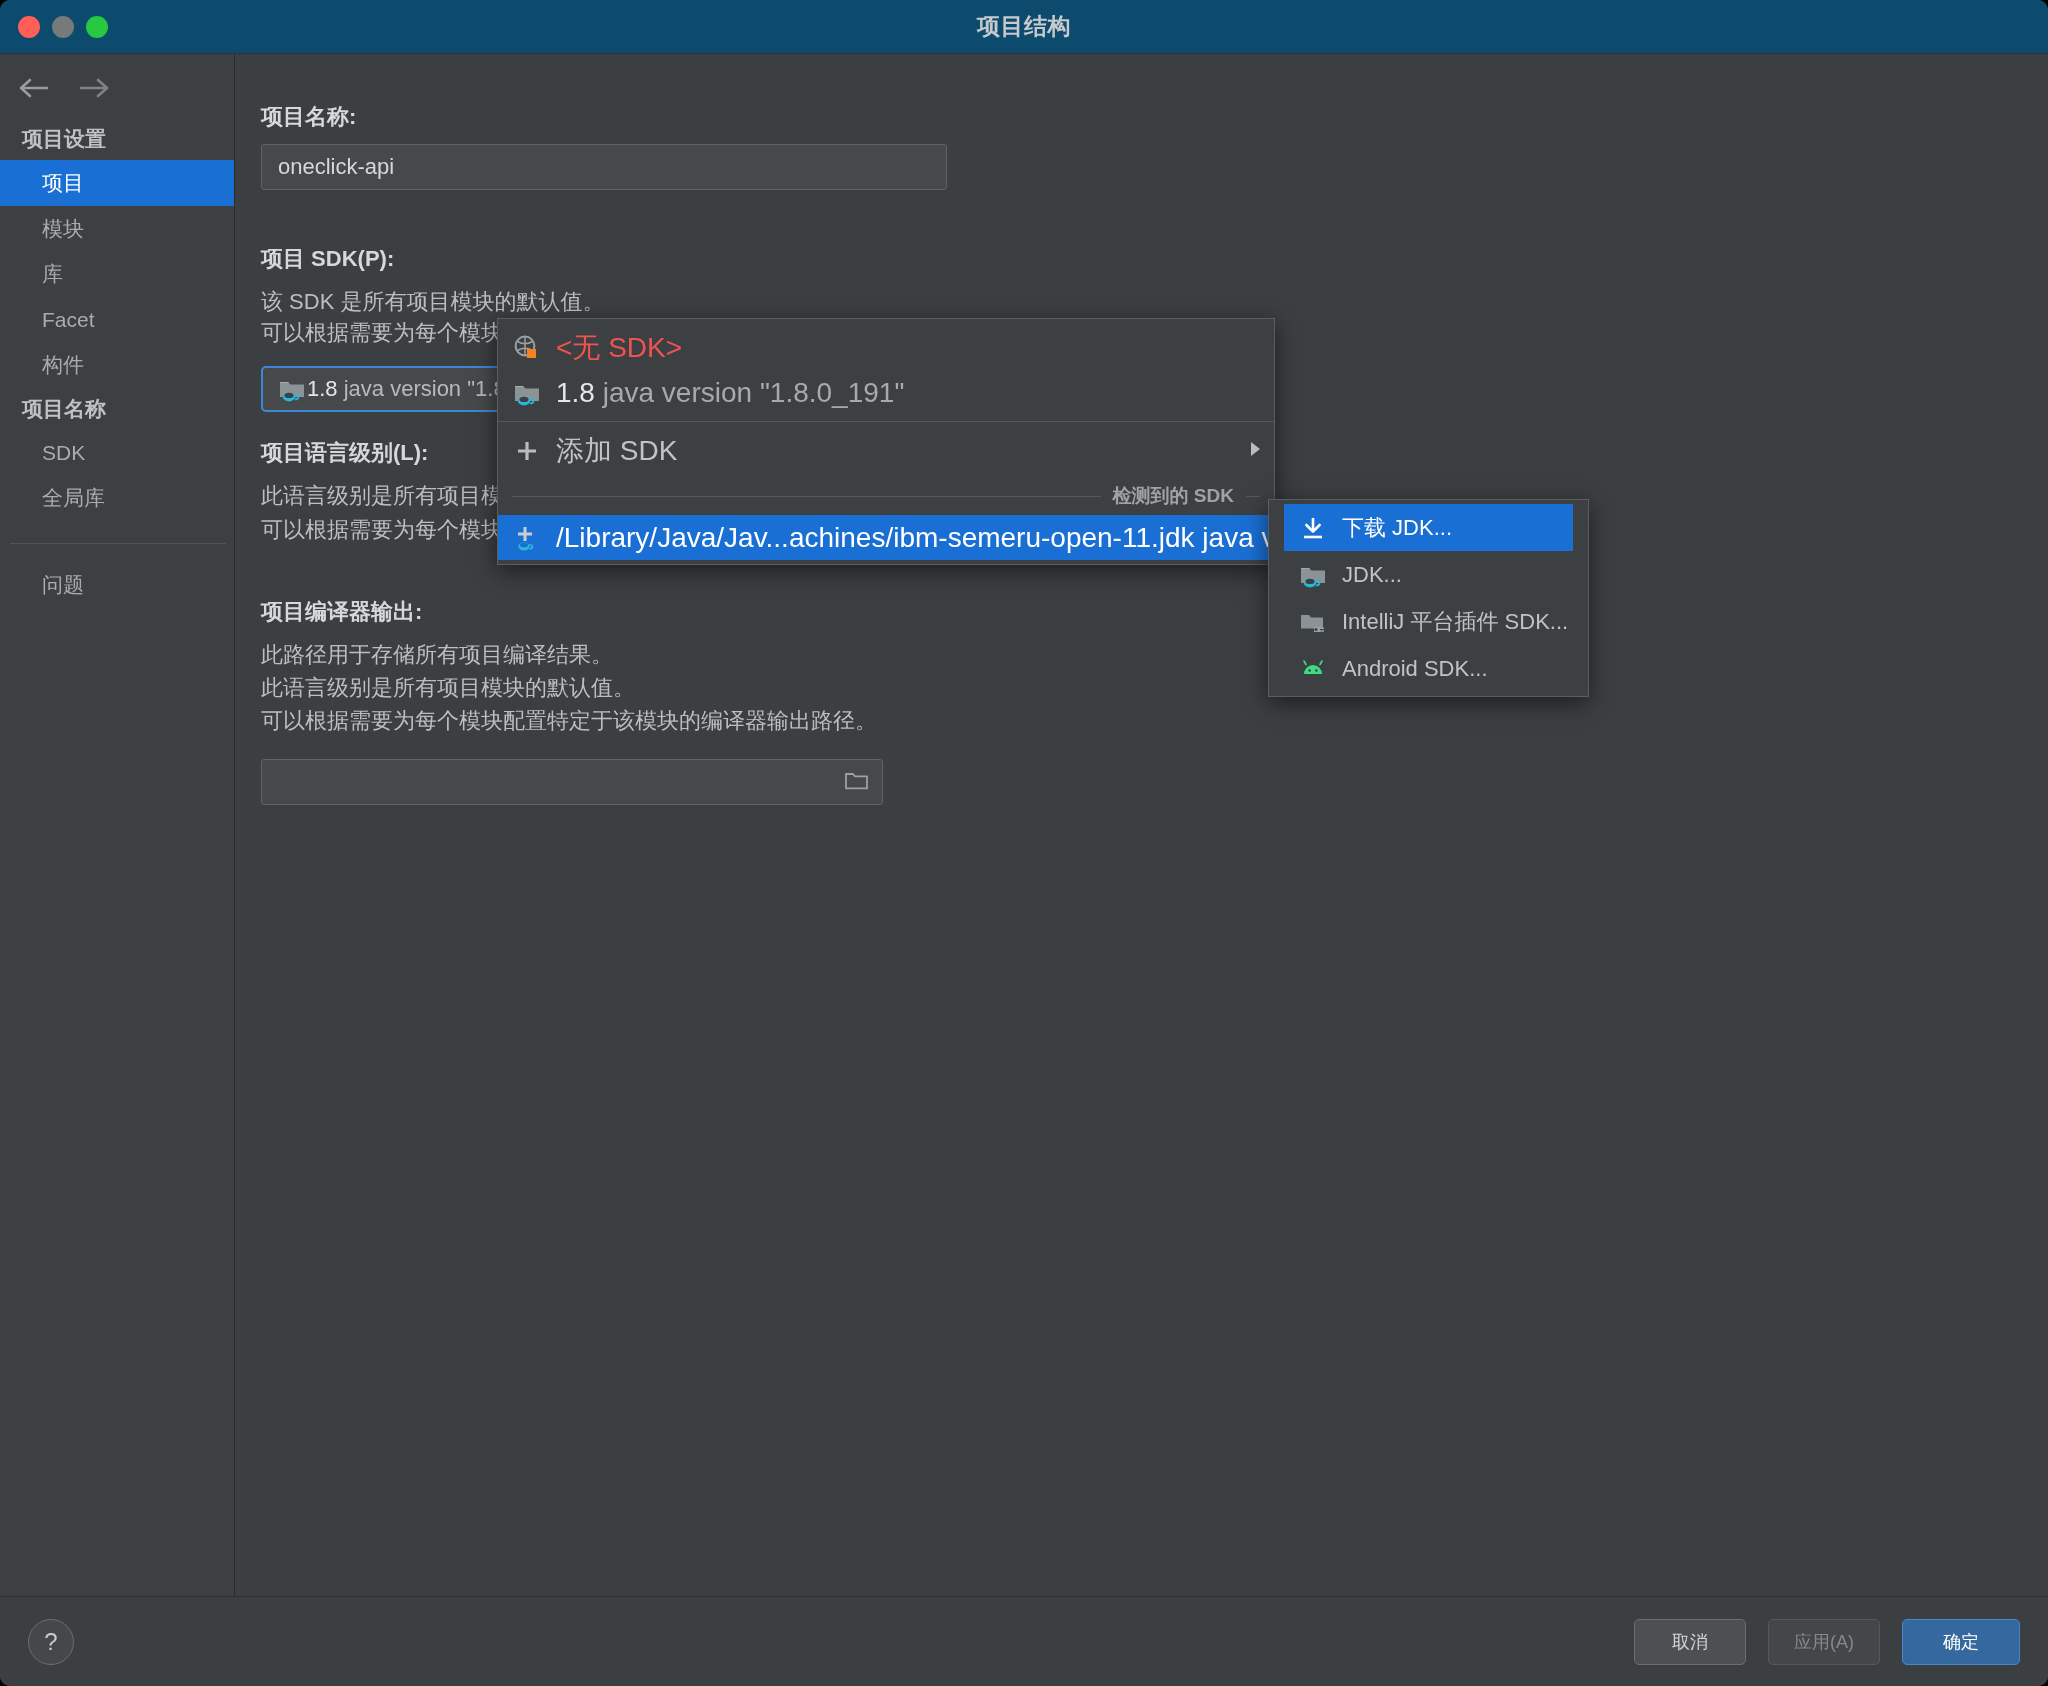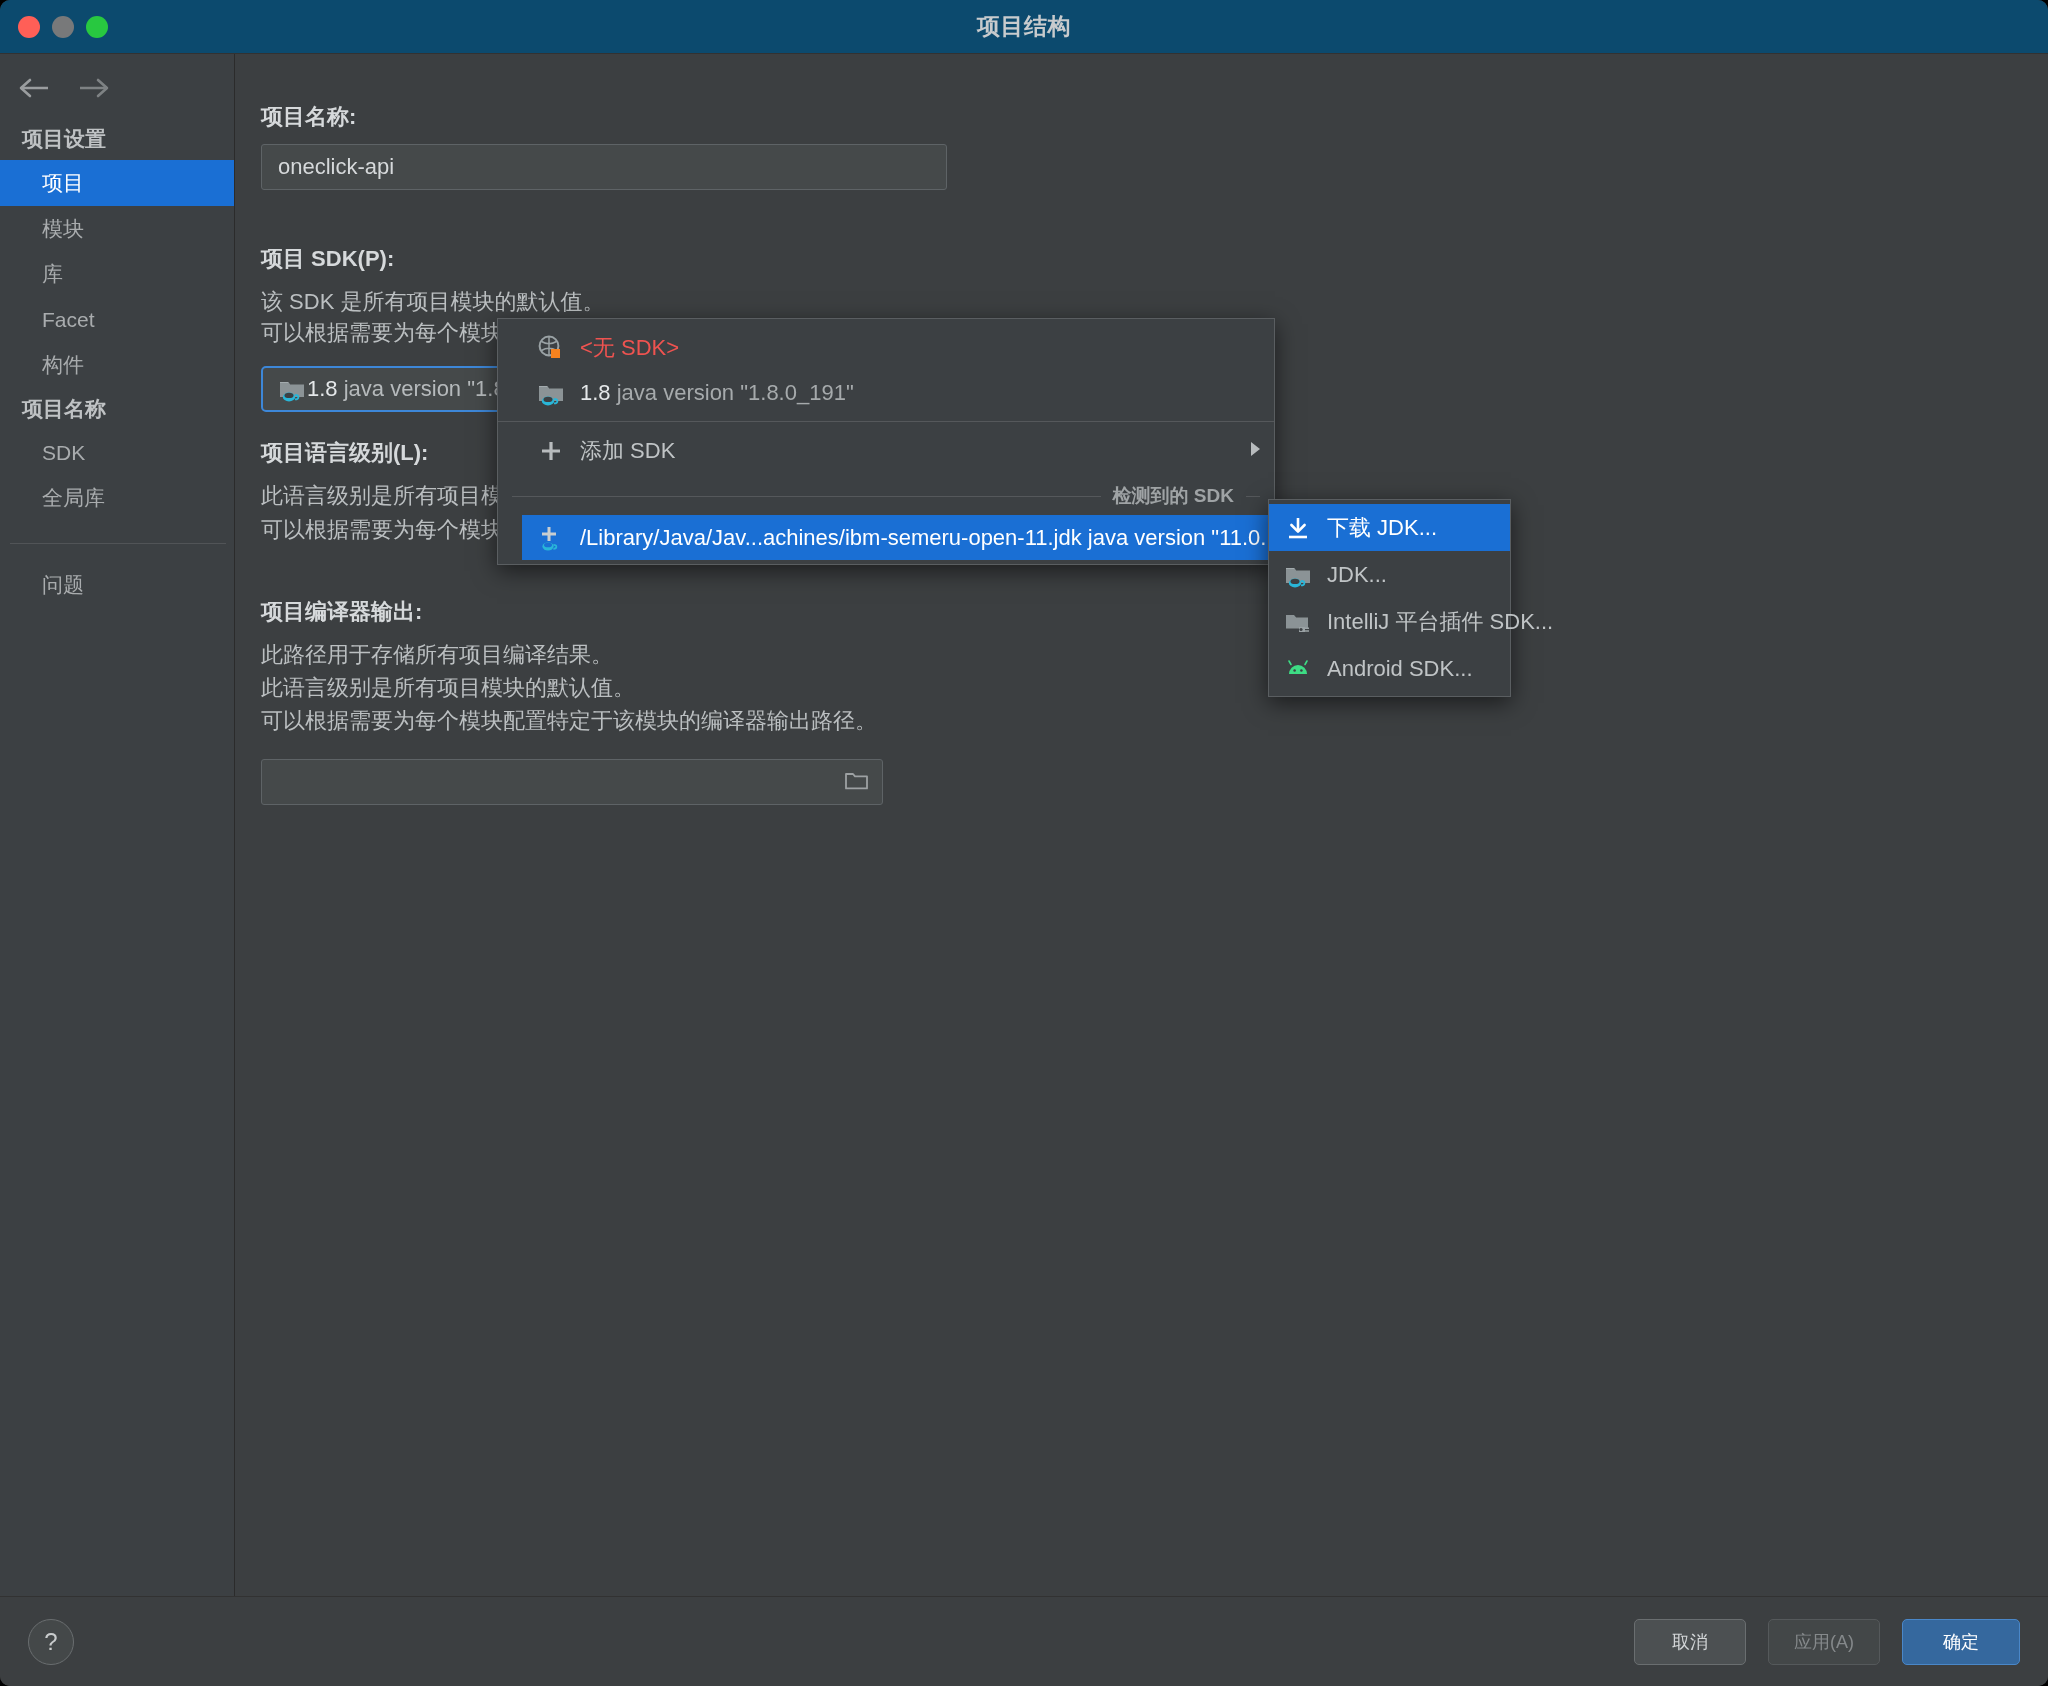--- a/index.html
+++ b/index.html
@@ -128,45 +128,45 @@
     width: 778px;
     background: #3c4043;
     border: 1px solid #5a5e61;
     box-shadow: 0 6px 22px rgba(0,0,0,.55);
     z-index: 40;
     padding: 6px 0 4px 0;
   }
   .dd-item {
     height: 45px; display: flex; align-items: center;
     padding: 0 12px 0 14px; gap: 14px;
-    color: #c0c4c6; font-size: 22px; white-space: nowrap; margin-left: 24px;
+    color: #c0c4c6; font-size: 28px; white-space: nowrap;
   }
   .dd-item.sel { background: #1a6fd4; color: #fff; }
   .dd-item .txt b { color: #e4e7e9; font-weight: 400; }
   .dd-item .txt i { color: #a6aaac; font-style: normal; }
   .dd-item .nosdk { color: #ef5350; }
   .ic { width: 30px; height: 30px; flex: 0 0 30px; position: relative; display: block; }
   .dd-sep { height: 1px; background: #55585b; margin: 6px 0; }
   .dd-group {
     display: flex; align-items: center; gap: 12px;
     padding: 10px 14px 6px 14px;
   }
   .dd-group .line { flex: 1; height: 1px; background: #55585b; }
   .dd-group .gtxt { color: #9fa3a5; font-size: 19px; font-weight: 700; }
   .submenu-arrow { margin-left: auto; color: #b8bcbe; font-size: 18px; line-height: 1; }
   
   .submenu {
     position: absolute;
     left: 1033px; top: 445px;
-    width: 243px;
+    width: 321px;
     background: #3c4043;
     border: 1px solid #5a5e61;
     box-shadow: 0 6px 22px rgba(0,0,0,.55);
     z-index: 50;
-    padding: 4px 0;
+    padding: 4px 15px;
   }
   .sm-item {
     height: 47px; display: flex; align-items: center;
     gap: 14px; padding: 0 14px;
     color: #c0c4c6; font-size: 22px; white-space: nowrap;
   }
   .sm-item.sel { background: #1a6fd4; color: #fff; }
   
   .footer {
     height: 90px; flex: 0 0 90px;

